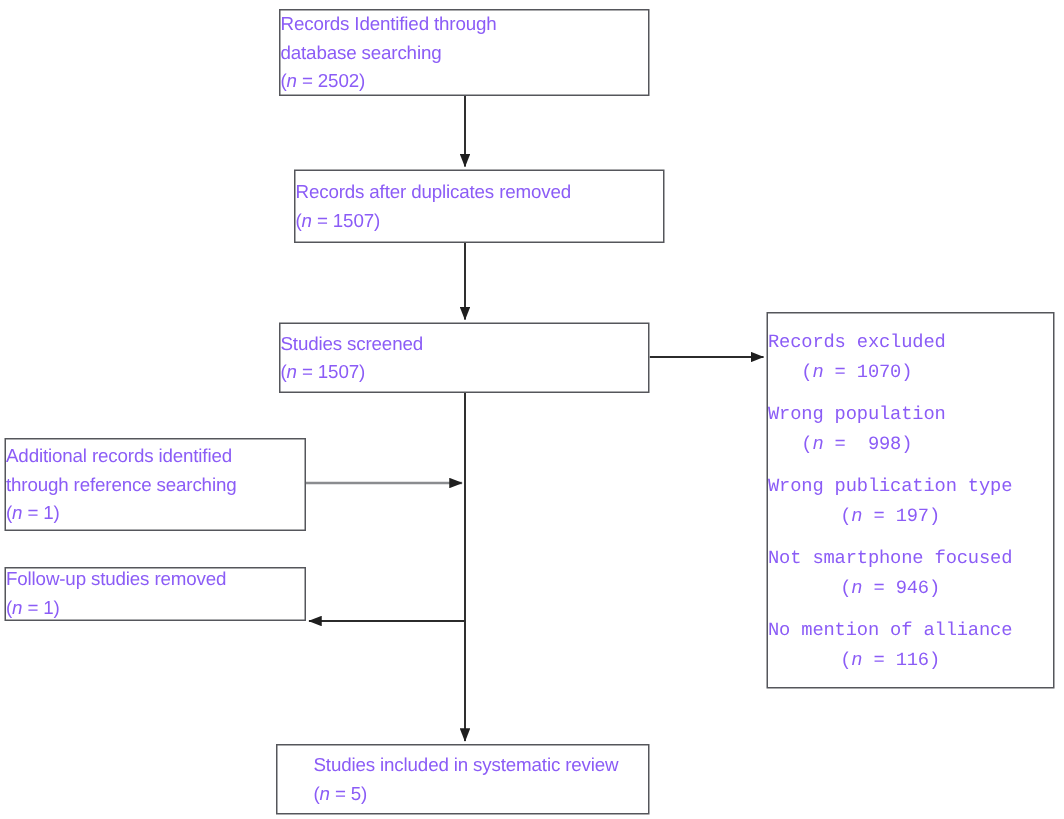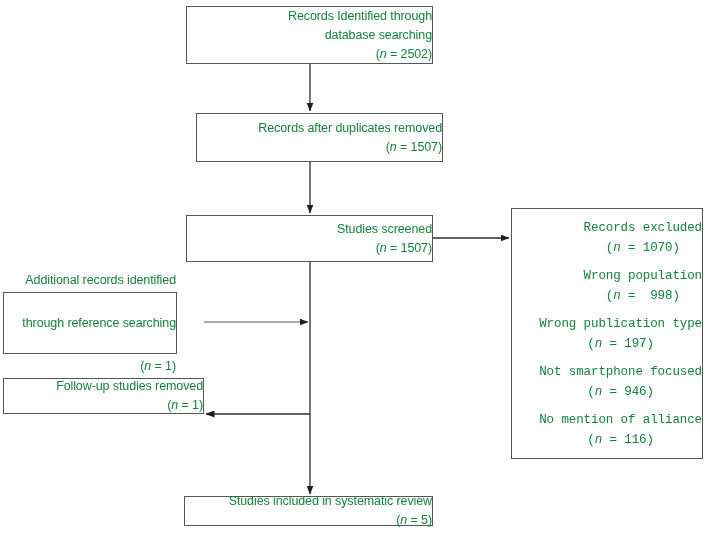--- a/index.html
+++ b/index.html
@@ -18,36 +18,36 @@
     pointer-events: none;
   }
   .box {
     position: absolute;
     box-sizing: border-box;
     border: 1px solid #55565b;
     background: #ffffff;
     display: flex;
     flex-direction: column;
     justify-content: center;
-    align-items: flex-end;
+    align-items: flex-start;
     text-align: center;
-    color: #15803d;
+    color: #8b5cf6;
     font-size: 12.5px;
     line-height: 19px;
     letter-spacing: -0.1px;
   }
   .box .count em { font-style: italic; }
   .count span, .count em { white-space: pre; }
   .box-identified  { left: 186px; top: 6px;   width: 247px; height: 58px; }
   .box-duplicates  { left: 196px; top: 113px; width: 247px; height: 49px; }
   .box-screened    { left: 186px; top: 215px; width: 247px; height: 47px; }
   .box-excluded    { left: 511px; top: 208px; width: 192px; height: 251px; line-height: 20px; }
-  .box-additional  { left: 3px;   top: 292px; width: 174px; height: 62px; gap: 24px; }
+  .box-additional  { left: 3px;   top: 292px; width: 201px; height: 62px; }
   .box-followup    { left: 3px;   top: 378px; width: 201px; height: 36px; }
-  .box-included    { left: 184px; top: 496px; width: 249px; height: 30px; }
+  .box-included    { left: 184px; top: 496px; width: 249px; height: 47px; padding-left: 24px; }
   .box-excluded .group { margin: 4px 0; font-family: Liberation Mono, monospace; }
 </style>
 </head>
 <body>
 
 <div class="canvas">
 
   <svg class="connectors" viewBox="0 0 709 546" xmlns="http://www.w3.org/2000/svg">
     <defs>
       <marker id="arrow" markerWidth="9" markerHeight="7" refX="8.5" refY="3.5" orient="auto" markerUnits="userSpaceOnUse">

